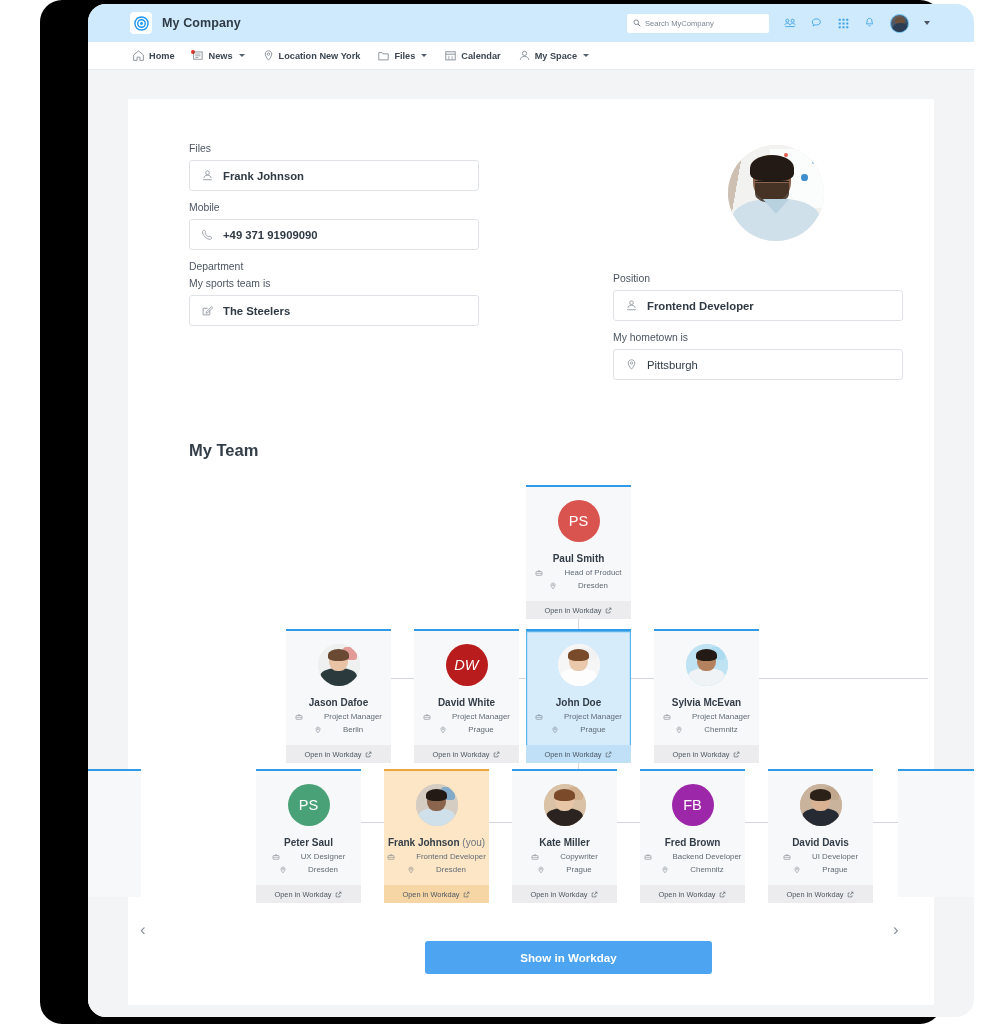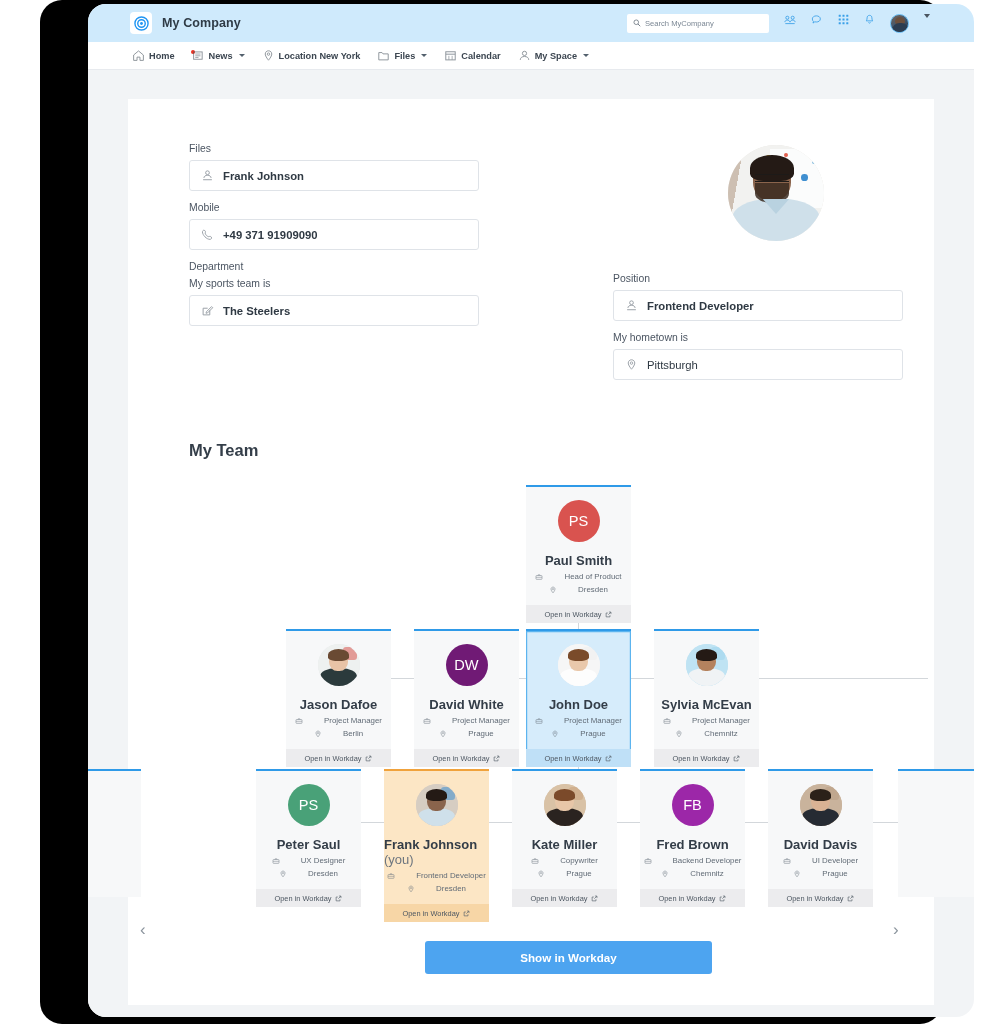--- a/index.html
+++ b/index.html
@@ -38,21 +38,21 @@
     background: #ffffff; border-radius: 4px;
     display: flex; align-items: center; justify-content: center;
   }
   .brand-title {
     margin-left: 10px;
     font-size: 12.5px; font-weight: bold; color: #2f3b46;
     letter-spacing: .1px;
   }
   .topbar-right {
     margin-left: auto; margin-right: 44px;
-    display: flex; align-items: flex-start; gap: 15px;
+    display: flex; align-items: center; gap: 15px;
   }
   .search-wrap {
     width: 142px; height: 19px;
     background: #ffffff; border-radius: 2px;
     display: flex; align-items: center;
     padding: 0 6px;
   }
   .search-input {
     border: 0; outline: none; background: transparent;
     font-family: "Liberation Sans", sans-serif;
@@ -175,21 +175,21 @@
     z-index:3;
   }
   .pcard.selected { background:#d6ecfb; box-shadow: 0 0 0 1.2px #5cb4ef inset; }
   .pcard.you { background:#fce6c5; border-top-color:#f0a23c; }
   .pav {
     width:42px;height:42px;border-radius:50%;margin-top:13px;
     display:flex;align-items:center;justify-content:center;
     color:#ffffff;font-size:14.6px;font-weight:normal;
     overflow:hidden;position:relative;
   }
-  .pname { margin-top:11px; font-size:13px; font-weight:bold; color:#333d48; }
+  .pname { margin-top:11px; font-size:10px; font-weight:bold; color:#333d48; }
   .pname .you-tag { font-weight:normal; color:#6c757f; }
   .prow {
     margin-top:4px; display:flex; align-items:center; gap:21px;
     font-size:7.9px; color:#616b76;
   }
   .prow svg { opacity:.7; }
   .pfoot {
     margin-top:11px; width:100%; height:18px;
     background:#ececee;
     display:flex; align-items:center; justify-content:center; gap:4px;
@@ -489,21 +489,21 @@
               <span class="pfoot">
                 <span>Open in Workday</span>
                 <svg width="7" height="7" viewBox="0 0 16 16">
                   <path d="M9 2.4h4.6V7" fill="none" stroke="#566069" stroke-width="1.5"></path>
                   <path d="M13.2 2.8L7.6 8.4" fill="none" stroke="#566069" stroke-width="1.5"></path>
                   <path d="M11.4 9.6v3.8H2.6V4.6h3.8" fill="none" stroke="#566069" stroke-width="1.5"></path>
                 </svg>
               </span>
             </div>
             <div class="pcard" style="left: 286px; top: 144px;">
-              <span class="pav" style="background:#701a75;">DW</span>
+              <span class="pav" style="background:#b91c1c;font-style:italic;">DW</span>
               <span class="pname">David White</span>
               <span class="prow">
                 <svg width="8" height="8" viewBox="0 0 16 16">
                   <rect x="2" y="5.2" width="12" height="7.4" rx="1" fill="none" stroke="#6b7580" stroke-width="1.5"></rect>
                   <path d="M6 5.2V3.8h4v1.4" fill="none" stroke="#6b7580" stroke-width="1.5"></path>
                   <line x1="2" y1="8.8" x2="14" y2="8.8" stroke="#6b7580" stroke-width="1.2"></line>
                 </svg>
                 <span>Project Manager</span>
               </span>
               <span class="prow">

